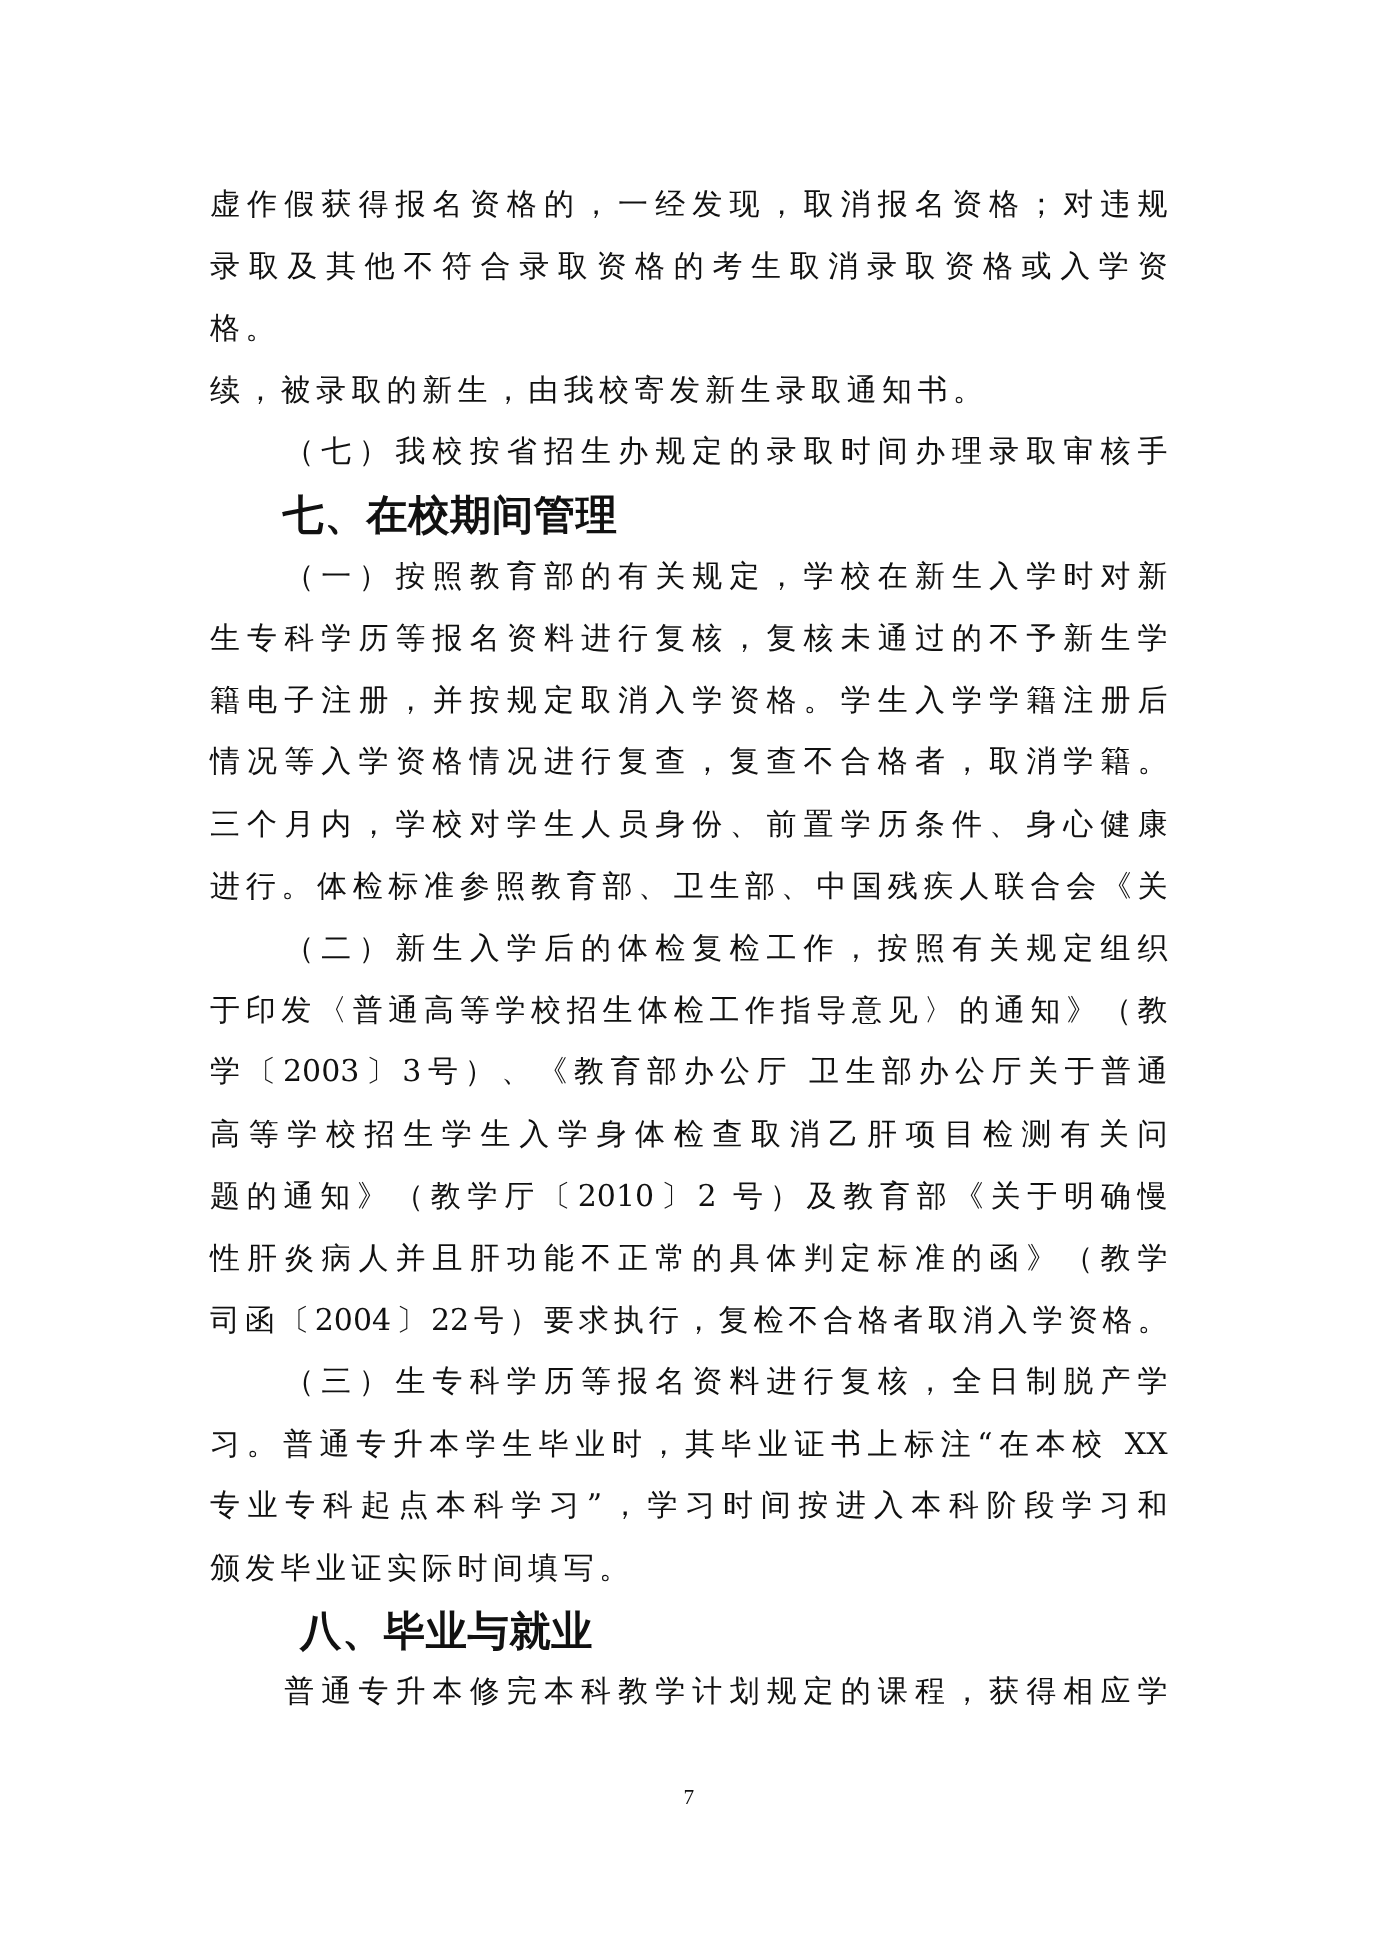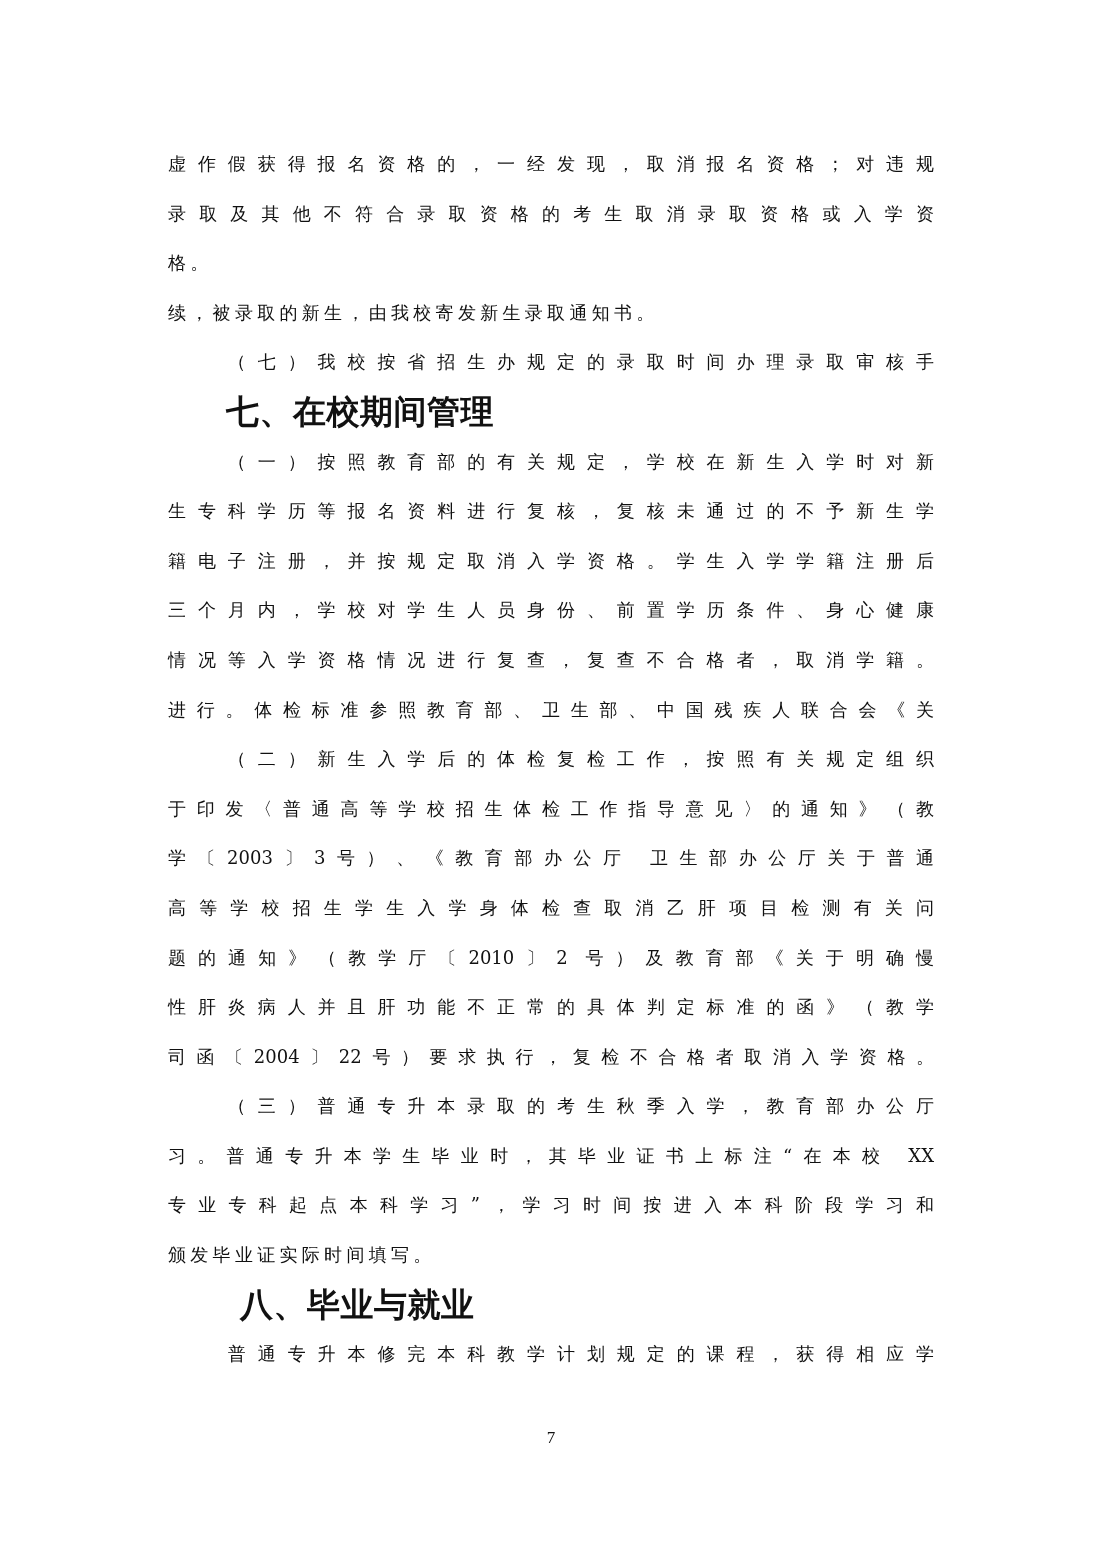--- a/index.html
+++ b/index.html
@@ -24,21 +24,21 @@
     position: absolute;
     left: 168px;
     top: 139px;
     width: 766px;
     color: #111111;
     font-family: "DejaVu Serif", "Liberation Serif", serif;
   }
   .line {
     height: 49.6px;
     line-height: 49.6px;
-    font-size: 18px;
+    font-size: 24px;
     white-space: nowrap;
     letter-spacing: 4.3px;
     overflow: visible;
   }
   .line.justify {
     text-align: justify;
     text-align-last: justify;
     letter-spacing: 0;
   }
   .line.heading {
@@ -69,31 +69,31 @@
   <div class="text-block">
     <div class="line justify">虚作假获得报名资格的，一经发现，取消报名资格；对违规</div>
     <div class="line justify">录取及其他不符合录取资格的考生取消录取资格或入学资</div>
     <div class="line">格。</div>
     <div class="line">续，被录取的新生，由我校寄发新生录取通知书。</div>
     <div class="line justify">　　（七）我校按省招生办规定的录取时间办理录取审核手</div>
     <div class="line heading">七、在校期间管理</div>
     <div class="line justify">　　（一）按照教育部的有关规定，学校在新生入学时对新</div>
     <div class="line justify">生专科学历等报名资料进行复核，复核未通过的不予新生学</div>
     <div class="line justify">籍电子注册，并按规定取消入学资格。学生入学学籍注册后</div>
+    <div class="line justify">情况等入学资格情况进行复查，复查不合格者，取消学籍。</div>
     <div class="line justify">三个月内，学校对学生人员身份、前置学历条件、身心健康</div>
-    <div class="line justify">情况等入学资格情况进行复查，复查不合格者，取消学籍。</div>
     <div class="line justify">进行。体检标准参照教育部、卫生部、中国残疾人联合会《关</div>
     <div class="line justify">　　（二）新生入学后的体检复检工作，按照有关规定组织</div>
     <div class="line justify">于印发〈普通高等学校招生体检工作指导意见〉的通知》（教</div>
     <div class="line justify">学〔2003〕3号）、《教育部办公厅 卫生部办公厅关于普通</div>
     <div class="line justify">高等学校招生学生入学身体检查取消乙肝项目检测有关问</div>
     <div class="line justify">题的通知》（教学厅〔2010〕2 号）及教育部《关于明确慢</div>
     <div class="line justify">性肝炎病人并且肝功能不正常的具体判定标准的函》（教学</div>
     <div class="line justify">司函〔2004〕22号）要求执行，复检不合格者取消入学资格。</div>
-    <div class="line justify">　　（三）普通专升本录取的考生秋季入学，教育部办公厅</div>
+    <div class="line justify">　　（三）生专科学历等报名资料进行复核，全日制脱产学</div>
     <div class="line justify">习。普通专升本学生毕业时，其毕业证书上标注“在本校 XX</div>
     <div class="line justify">专业专科起点本科学习”，学习时间按进入本科阶段学习和</div>
     <div class="line">颁发毕业证实际时间填写。</div>
     <div class="line heading heading2">八、毕业与就业</div>
     <div class="line justify">　　普通专升本修完本科教学计划规定的课程，获得相应学</div>
   </div>
   <div class="page-number">7</div>
 </div>
 
 </body></html>

